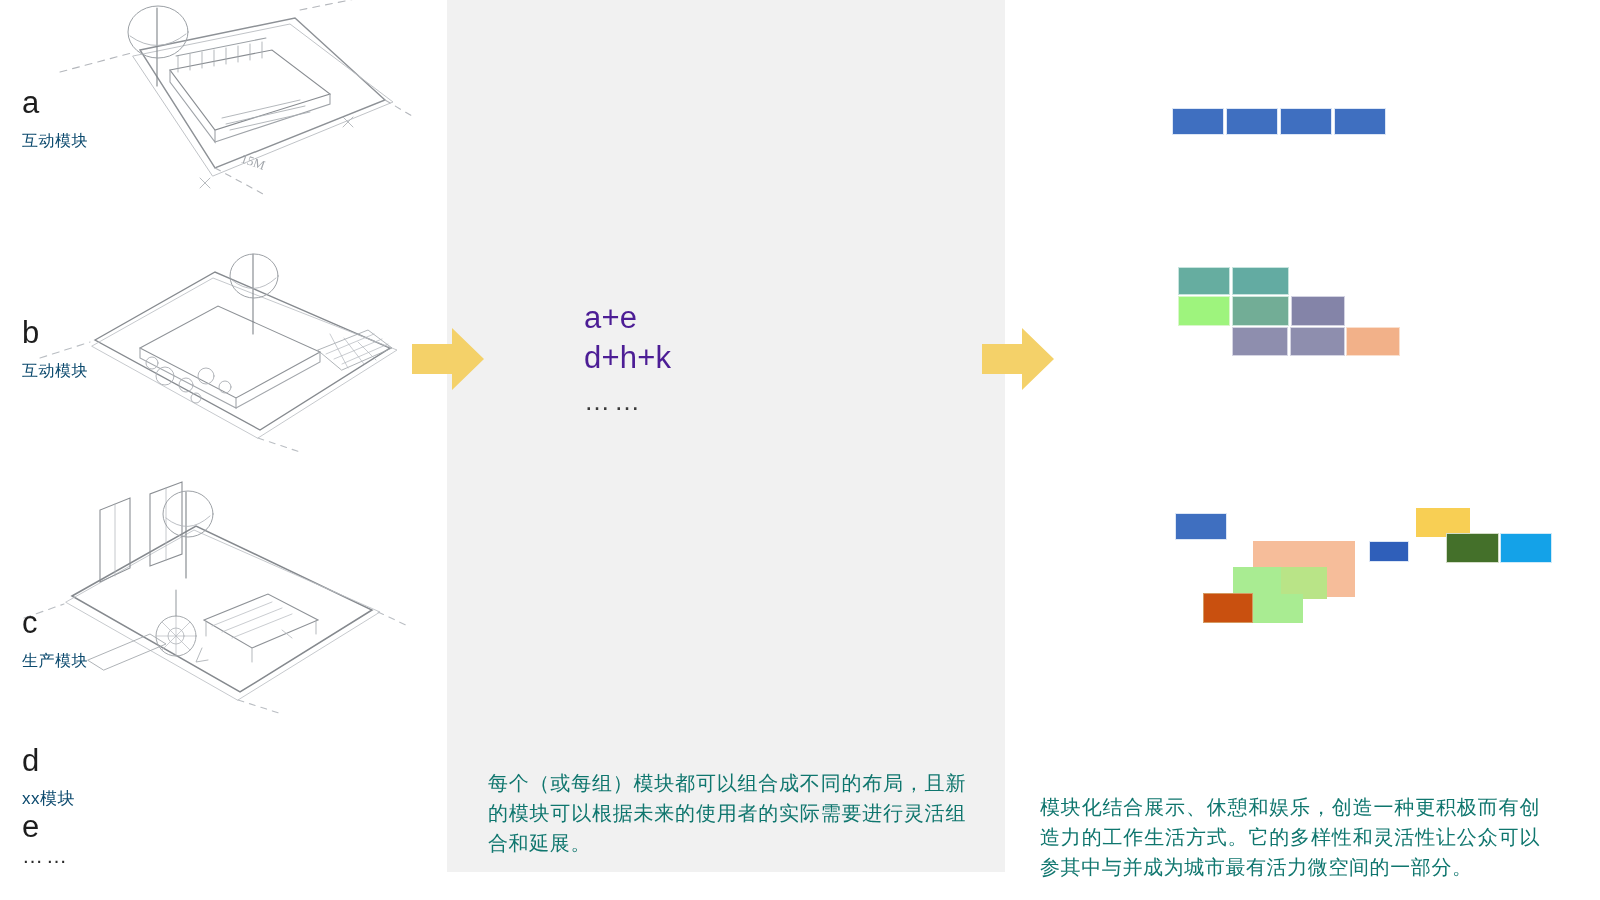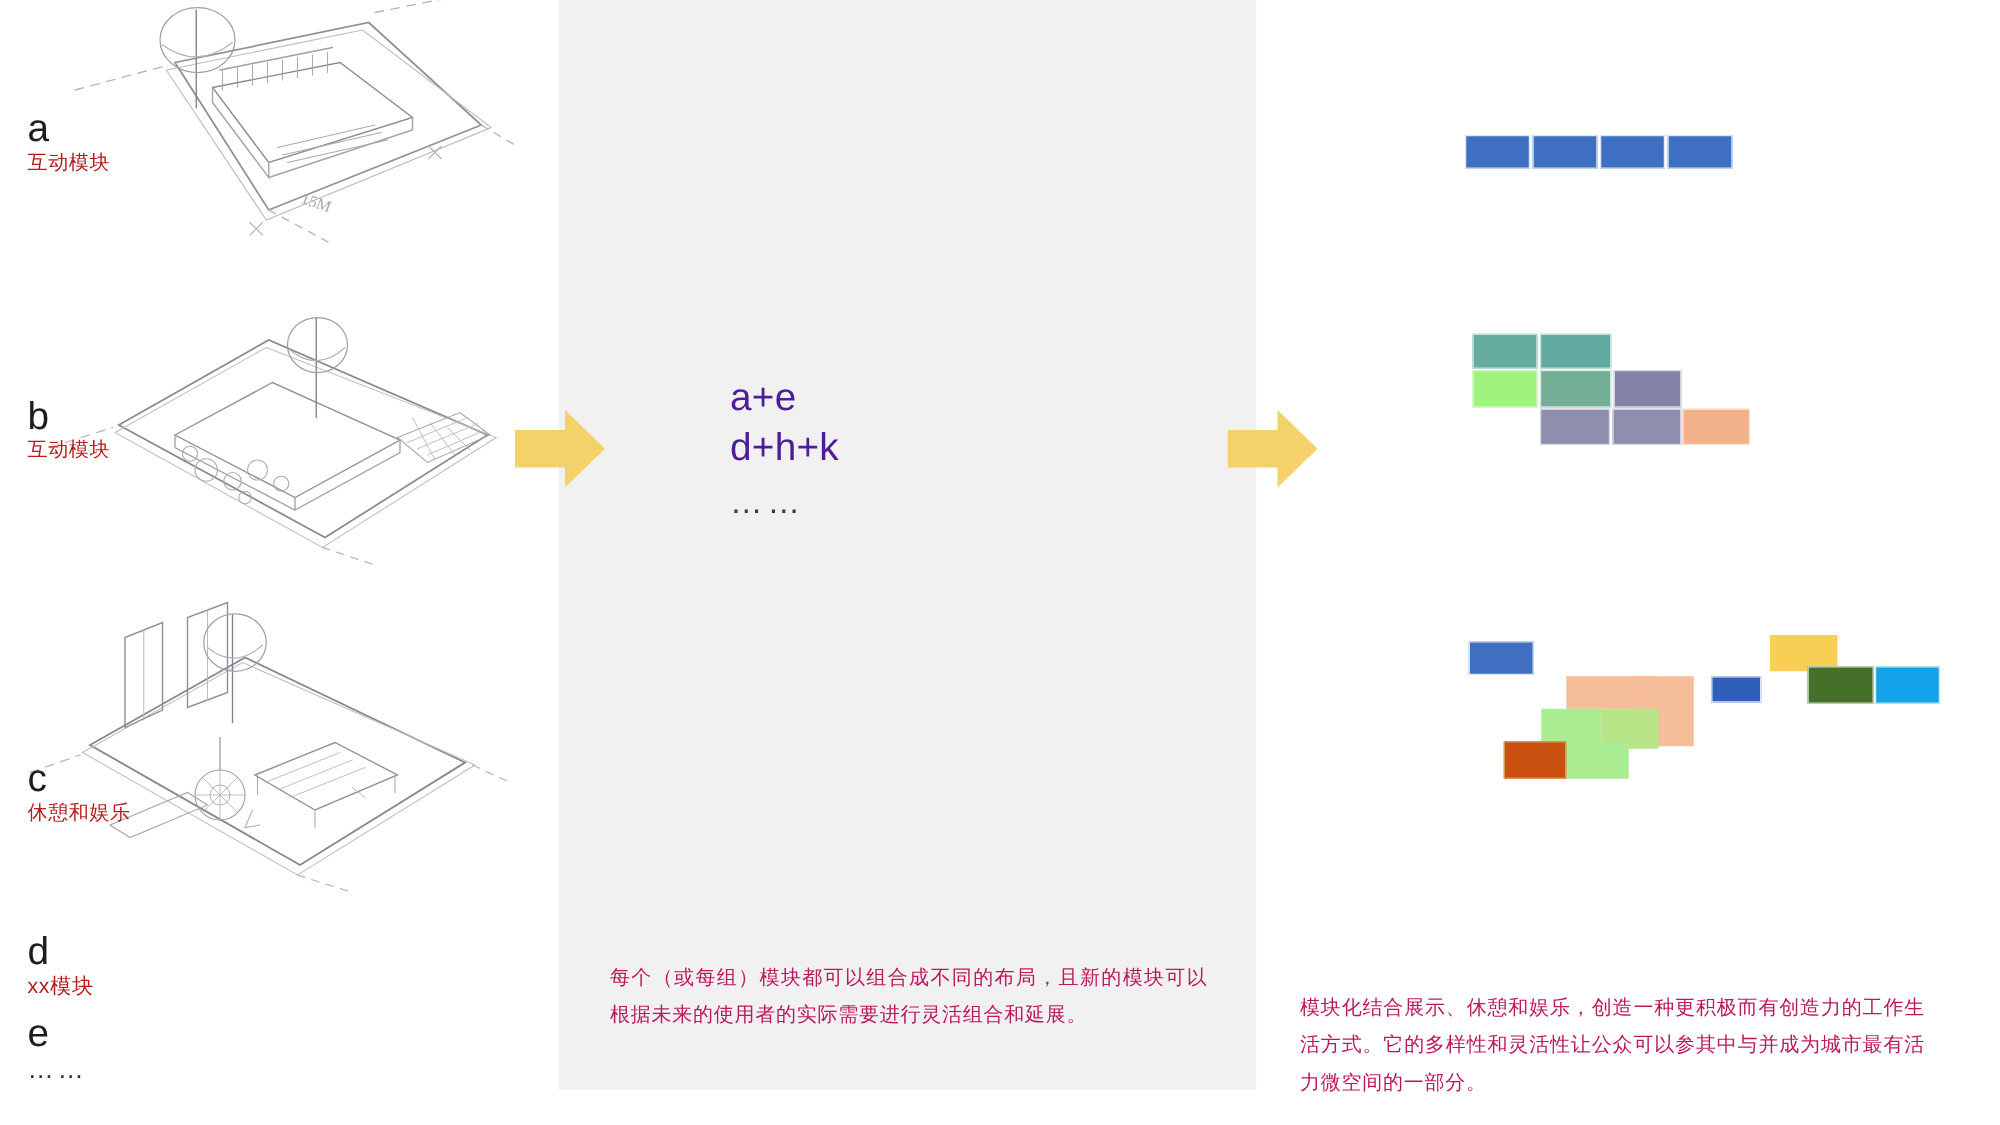--- a/index.html
+++ b/index.html
@@ -48,22 +48,22 @@
   .module-letter {
     font-size: 31px;
     line-height: 30px;
     font-weight: 400;
     color: #1d1d1d;
     letter-spacing: 0px;
   }
   .module-name {
     font-size: 16px;
     line-height: 22px;
-    color: #b91c1c;
-    margin-top: 2px;
+    color: #0c4a6e;
+    margin-top: 12px;
     letter-spacing: 0.5px;
   }
   .module-name.small { font-size: 17px; }
   .ellipsis-label {
     font-size: 21px;
     letter-spacing: 3px;
     color: #2b2b2b;
     line-height: 16px;
   }
 
@@ -89,23 +89,23 @@
   .formula-line.dots {
     font-size: 26px;
     letter-spacing: 4px;
     line-height: 46px;
     color: #3a3a3a;
   }
 
   
   .caption {
     position: absolute;
-    font-size: 16px;
+    font-size: 20px;
     line-height: 30px;
-    color: #be185d;
+    color: #0f766e;
     letter-spacing: 0.6px;
     text-align: justify;
   }
   #caption-center {
     left: 488px;
     top: 768px;
     width: 478px;
   }
   #caption-right {
     left: 1040px;
@@ -236,21 +236,21 @@
     <div class="module-name">互动模块</div>
   </div>
 
   <div class="module-label" style="left:22px; top:318px;">
     <div class="module-letter">b</div>
     <div class="module-name">互动模块</div>
   </div>
 
   <div class="module-label" style="left:22px; top:608px;">
     <div class="module-letter">c</div>
-    <div class="module-name">休憩和娱乐</div>
+    <div class="module-name">生产模块</div>
   </div>
 
   <div class="module-label" style="left:22px; top:746px;">
     <div class="module-letter">d</div>
     <div class="module-name small">xx模块</div>
   </div>
 
   <div class="module-label" style="left:22px; top:812px;">
     <div class="module-letter">e</div>
     <div class="ellipsis-label" style="margin-top:6px;">……</div>

